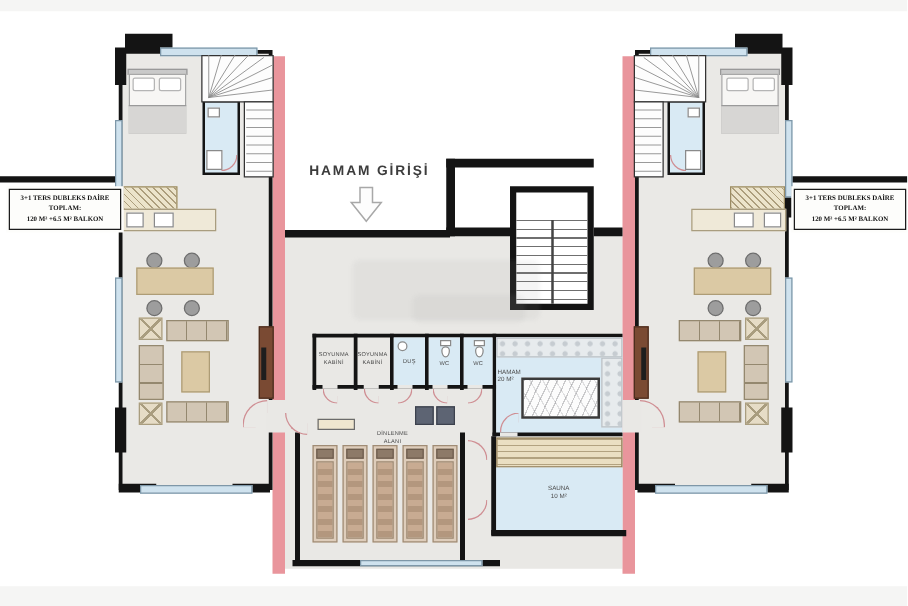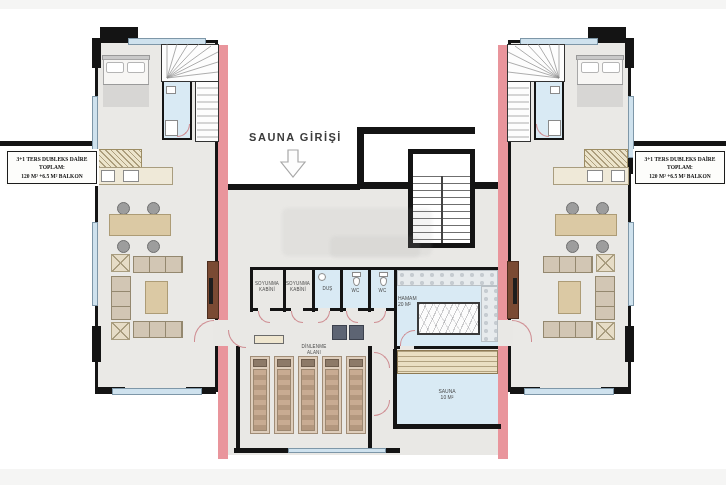--- a/index.html
+++ b/index.html
@@ -80,21 +80,21 @@
   <div class="w" style="left:357px;top:127px;width:118px;height:7px;"></div>
   <div class="w" style="left:357px;top:127px;width:7px;height:62px;"></div>
   <div class="w" style="left:357px;top:182px;width:55px;height:7px;"></div>
   <div class="w" style="left:228px;top:184px;width:132px;height:6px;"></div>
   <div class="w" style="left:473px;top:182px;width:25px;height:7px;"></div>
   <div class="stairbox" style="left:408px;top:149px;width:67px;height:99px;">
     <div class="treads" style="top:22px;"></div>
     <div class="divider" style="left:28px;top:22px;width:2px;bottom:0;"></div>
   </div>
 
-  <div class="entrancelabel" style="left:233px;top:131px;width:125px;">SAUNA GİRİŞİ</div>
+  <div class="entrancelabel" style="left:233px;top:131px;width:125px;">HAMAM GİRİŞİ</div>
   <svg style="left:281px;top:150px;" width="24" height="28" viewBox="0 0 24 28">
     <polygon points="7,0 17,0 17,12 24,12 12,27 0,12 7,12" fill="#fdfdfd" stroke="#a8a8a8" stroke-width="1.2"></polygon>
   </svg>
 
   <div class="wm" style="left:282px;top:208px;width:150px;height:48px;"></div>
   <div class="wm" style="left:330px;top:236px;width:90px;height:22px;"></div>
 
   <div class="w" style="left:250px;top:267px;width:248px;height:3px;"></div>
   <div class="w" style="left:250px;top:267px;width:3px;height:45px;"></div>
   <div class="w" style="left:283px;top:267px;width:3px;height:45px;"></div>

